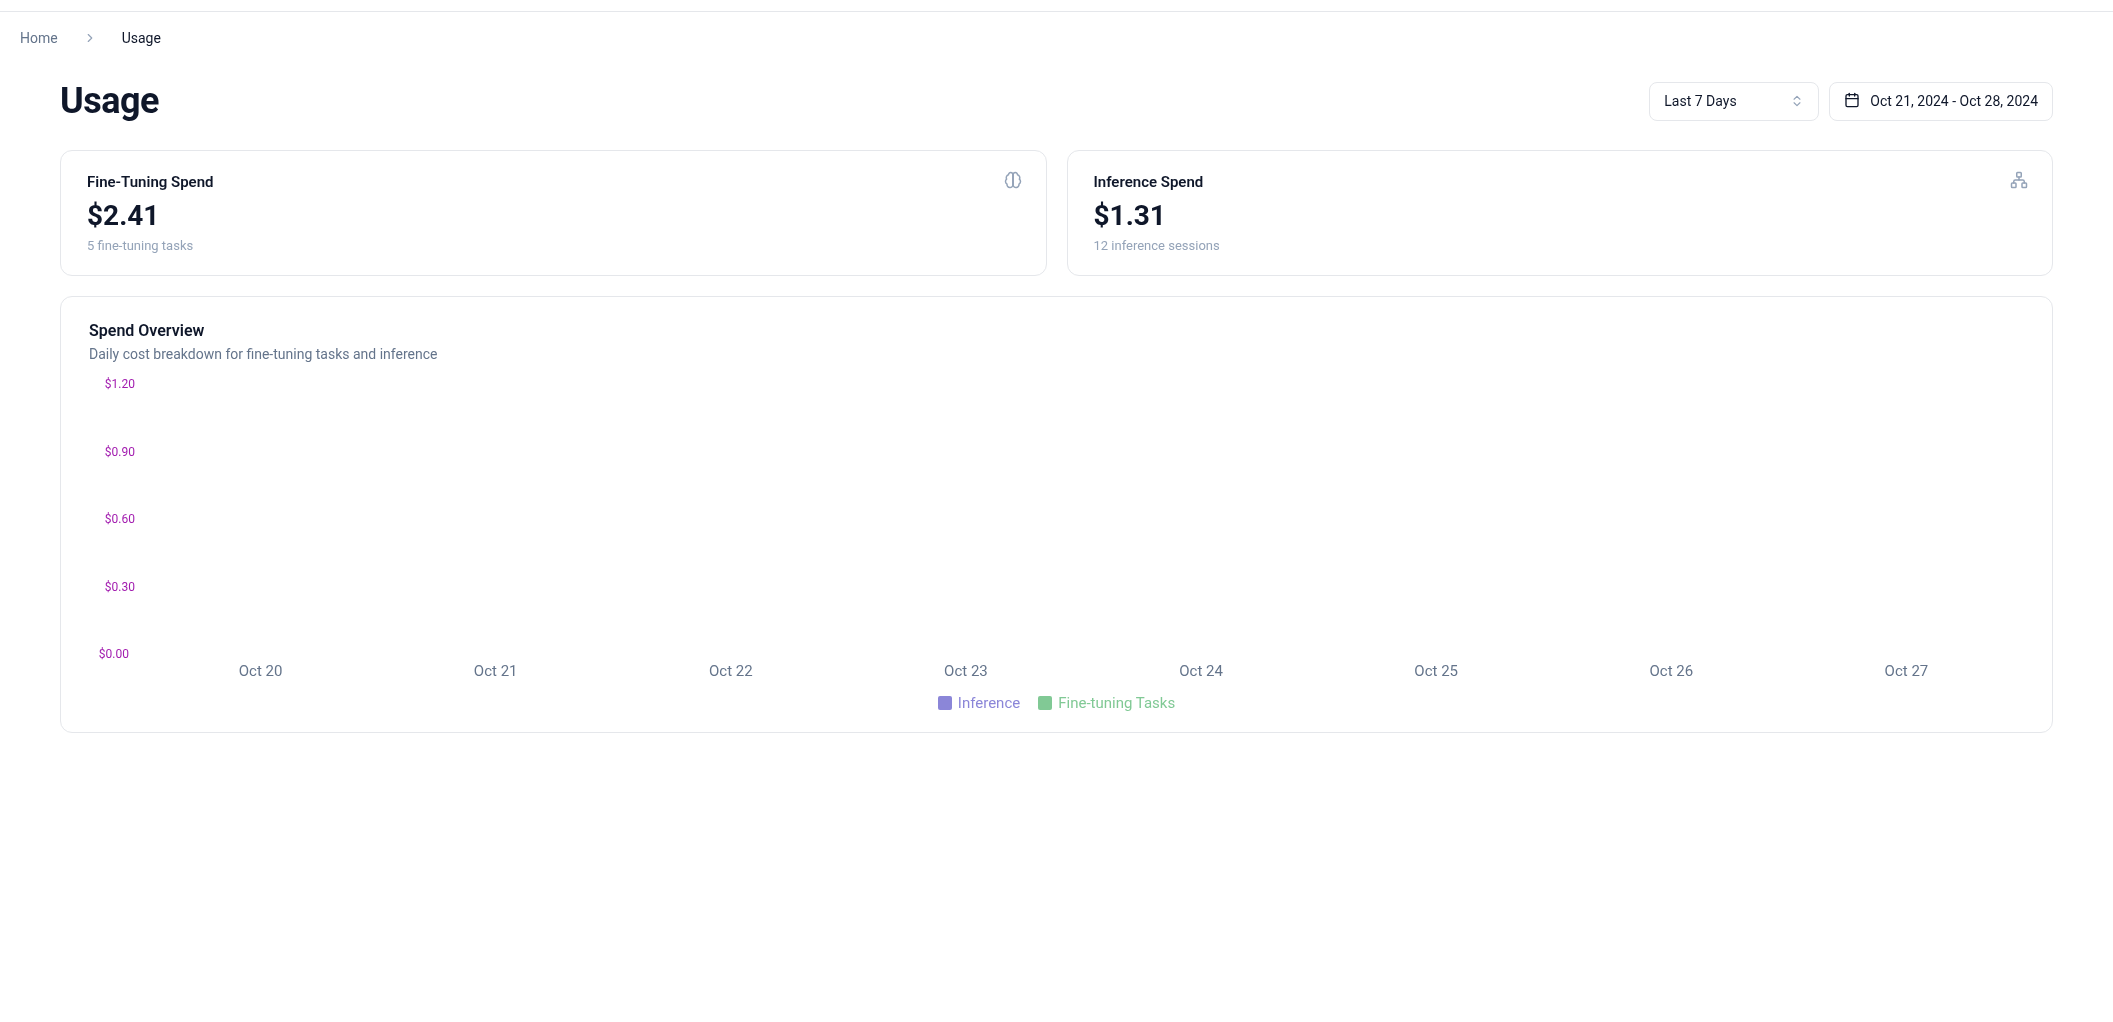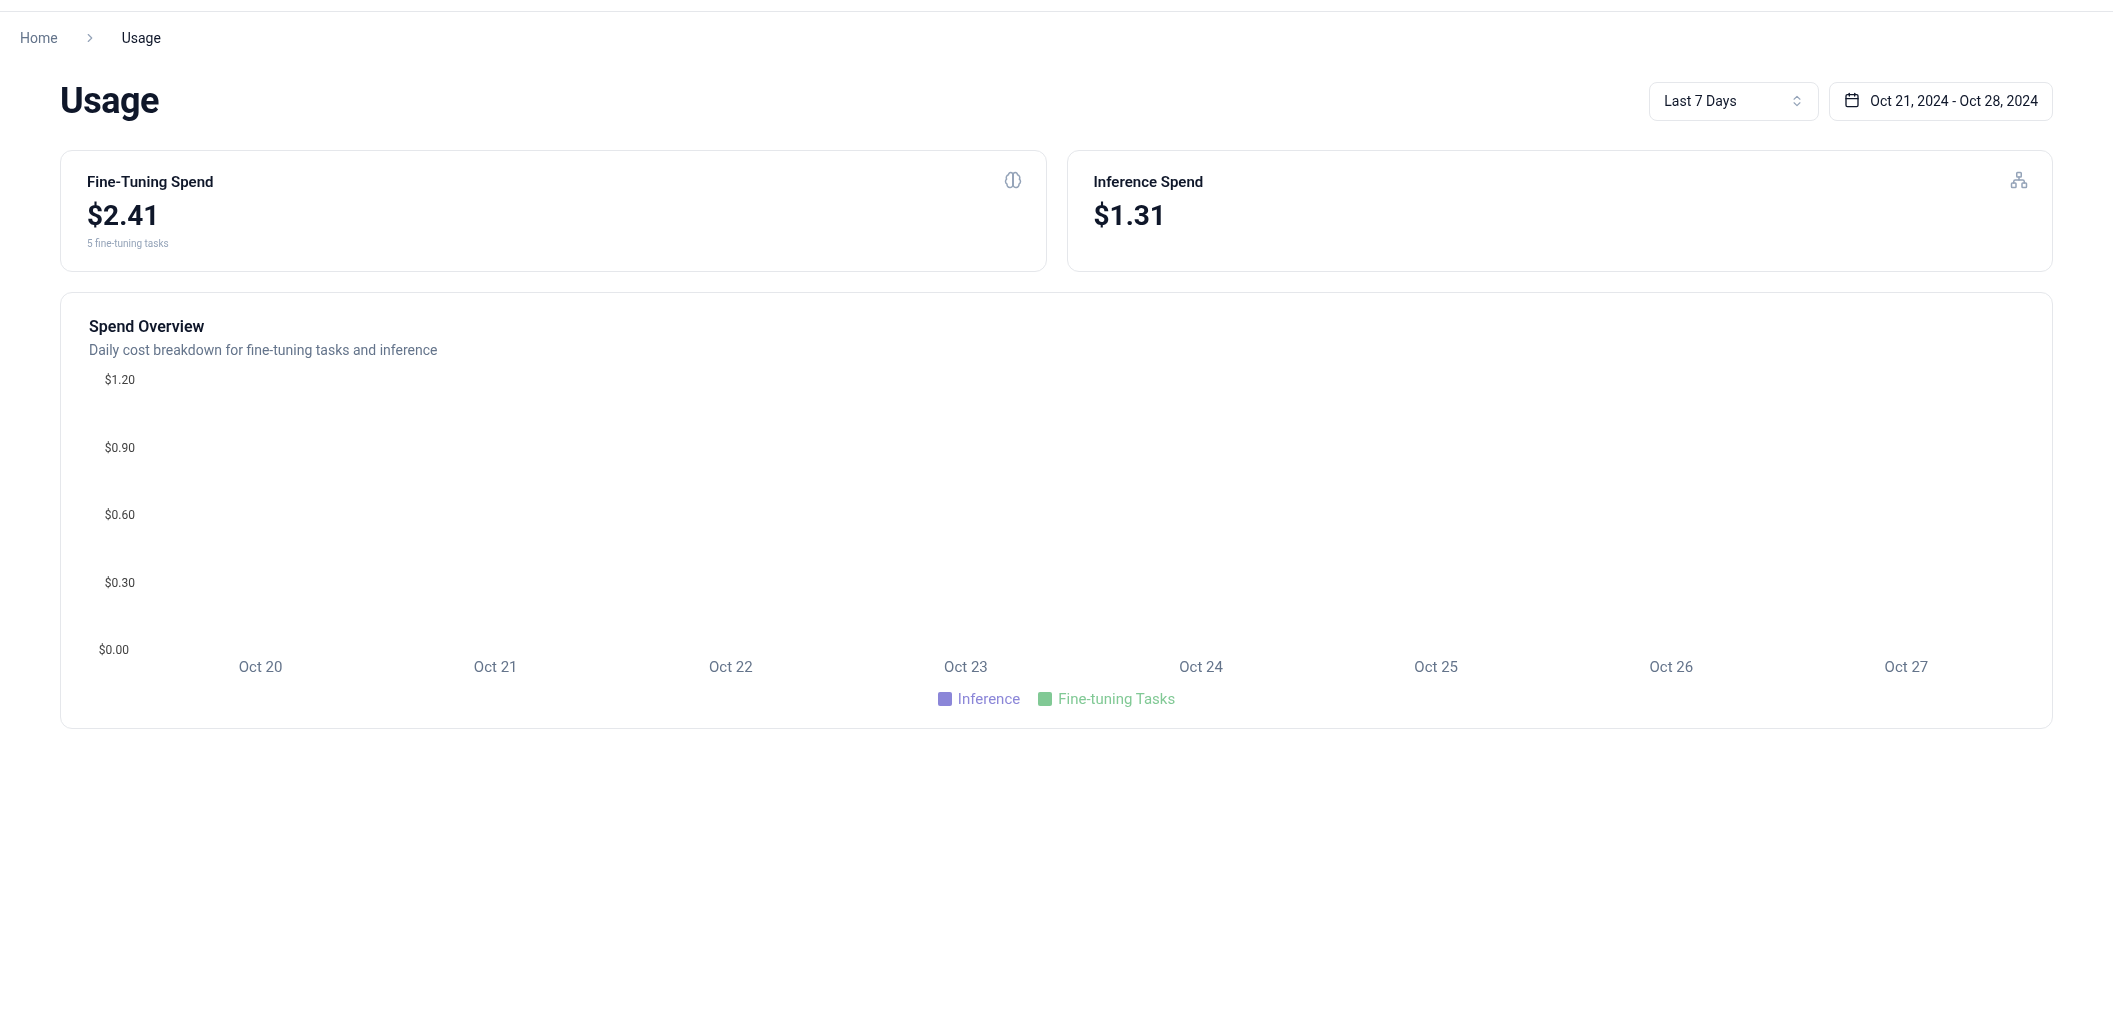--- a/index.html
+++ b/index.html
@@ -89,21 +89,21 @@
     font-weight: 600;
     color: #0f172a;
     margin-bottom: 8px;
   }
   .card-value {
     font-size: 28px;
     font-weight: 700;
     margin-bottom: 6px;
   }
   .card-sub {
-    font-size: 10px;
+    font-size: 13px;
     color: #94a3b8;
   }
   .chart-card {
     border: 1px solid #e5e7eb;
     border-radius: 12px;
     padding: 24px 28px 20px 28px;
   }
   .chart-card .chart-title {
     font-size: 16px;
     font-weight: 600;
@@ -119,21 +119,21 @@
     align-items: stretch;
   }
   .y-axis {
     display: flex;
     flex-direction: column;
     justify-content: space-between;
     align-items: flex-end;
     width: 54px;
     height: 270px;
     font-size: 12px;
-    color: #404040;
+    color: #a21caf;
     padding-right: 8px;
   }
   .plot {
     flex: 1;
     display: flex;
     flex-direction: column;
   }
   .bars-row {
     display: grid;
     grid-template-columns: repeat(8, 1fr);
@@ -238,20 +238,21 @@
         <svg width="18" height="18" viewBox="0 0 24 24" fill="none" stroke="currentColor" stroke-width="2" stroke-linecap="round" stroke-linejoin="round">
             <rect x="9" y="2" width="6" height="6" rx="1"></rect>
             <rect x="2" y="16" width="6" height="6" rx="1"></rect>
             <rect x="16" y="16" width="6" height="6" rx="1"></rect>
             <path d="M12 8v4"></path>
             <path d="M5 16v-2a2 2 0 0 1 2-2h10a2 2 0 0 1 2 2v2"></path>
           </svg>
       </div>
       <div class="card-title">Inference Spend</div>
       <div class="card-value">$1.31</div>
+      <div class="card-sub">12 inference sessions</div>
     </div>
   </div>
 
   <div class="chart-card">
     <div class="chart-title">Spend Overview</div>
     <div class="chart-subtitle">Daily cost breakdown for fine-tuning tasks and inference</div>
 
     <div class="chart-wrap">
       <div class="y-axis" id="y-axis" style="position: relative;">
           <div style="position: absolute; right: 8px; top: 0%; transform: translateY(-50%);">$1.20</div>

